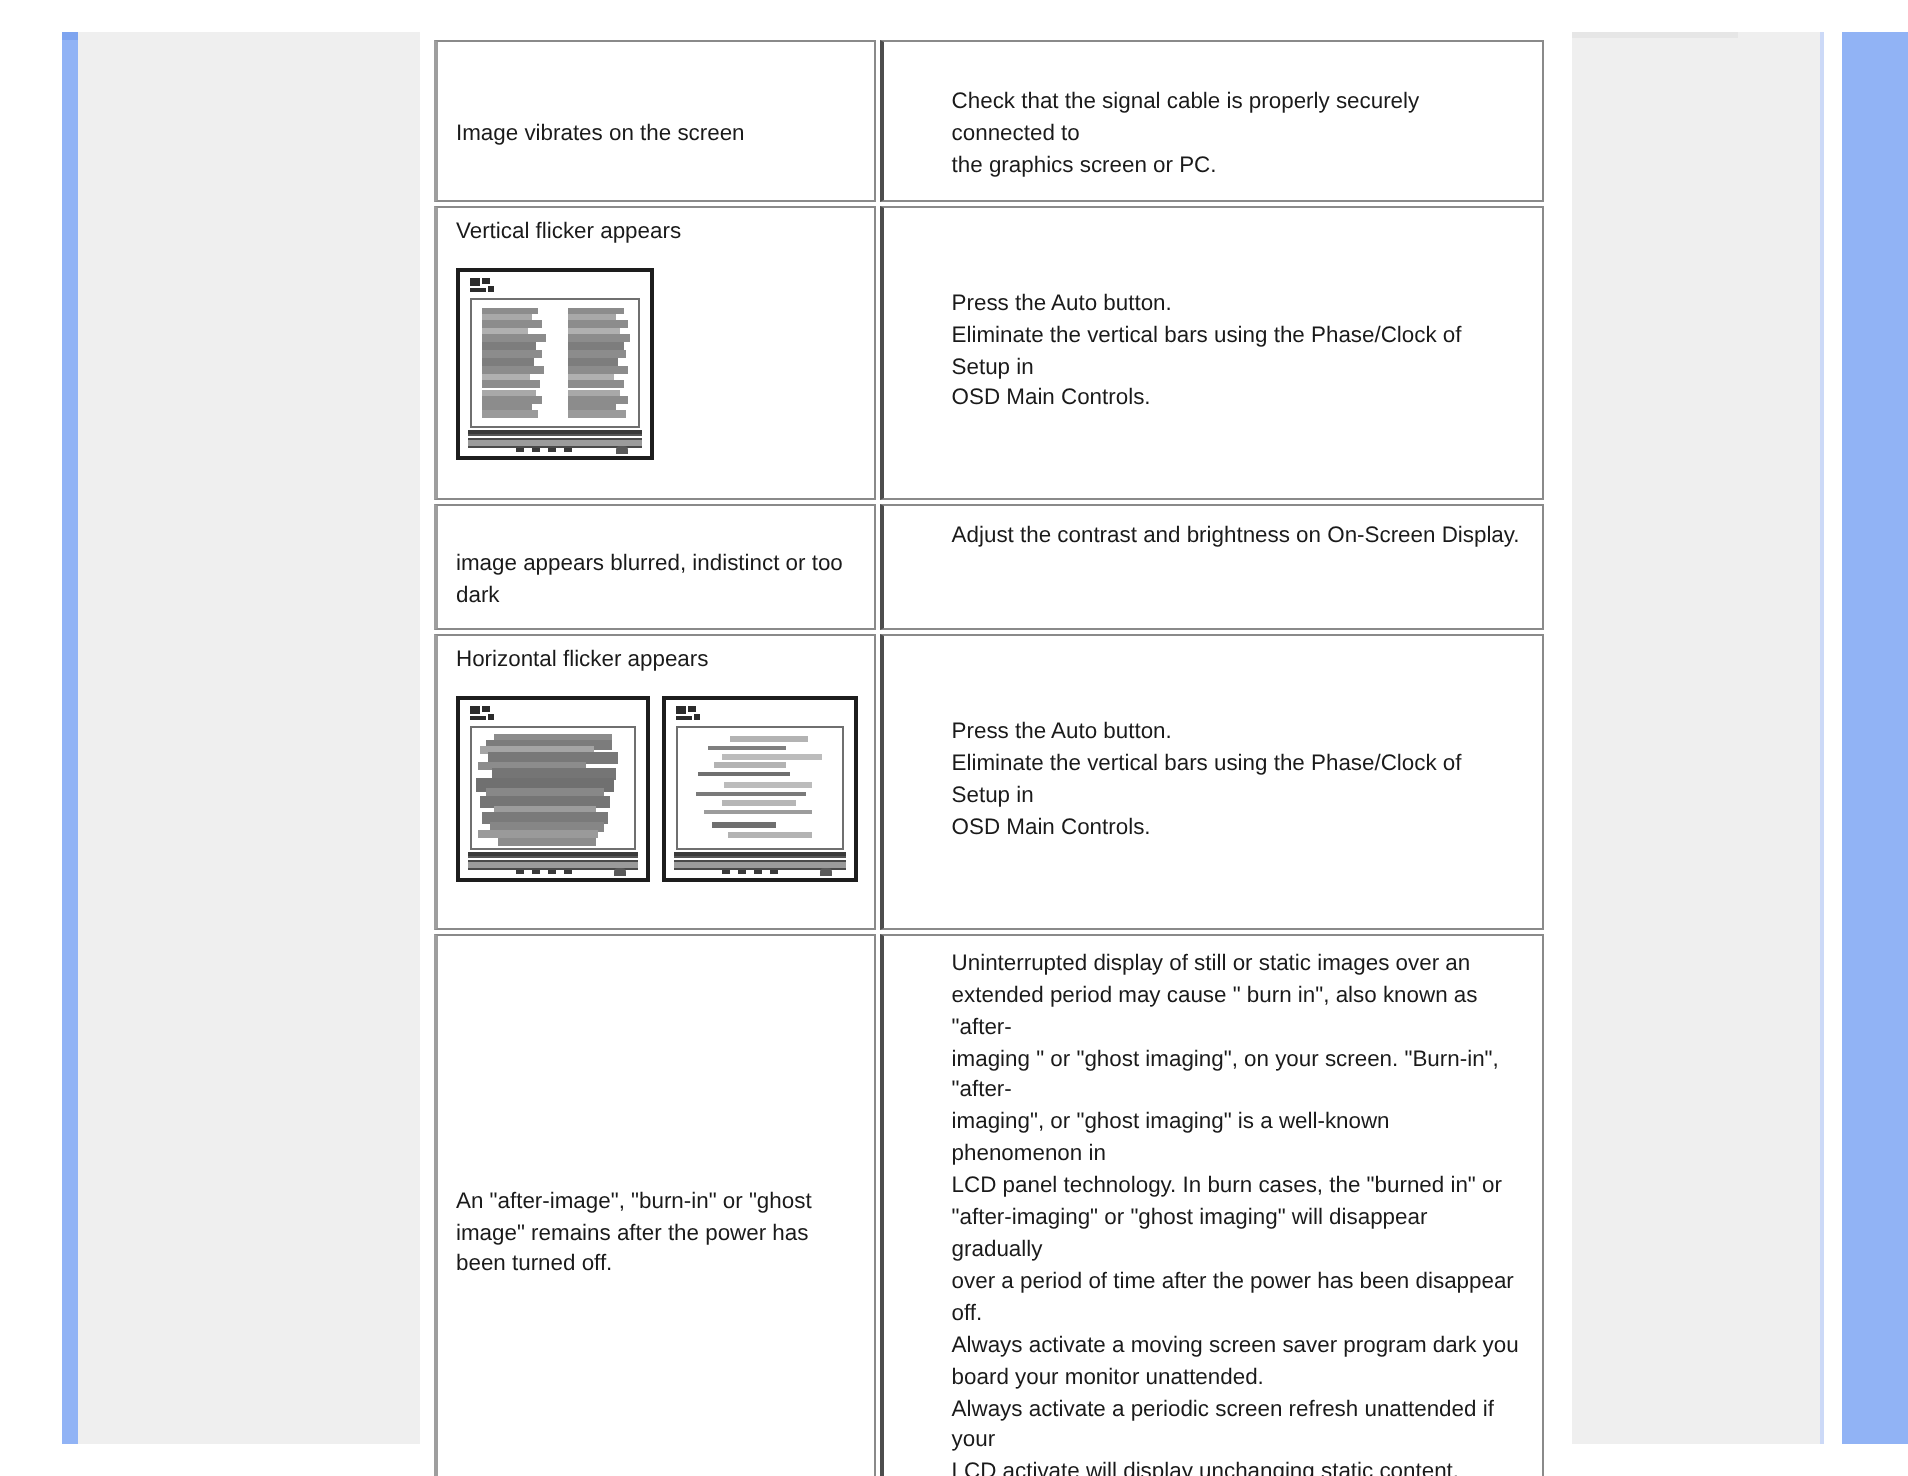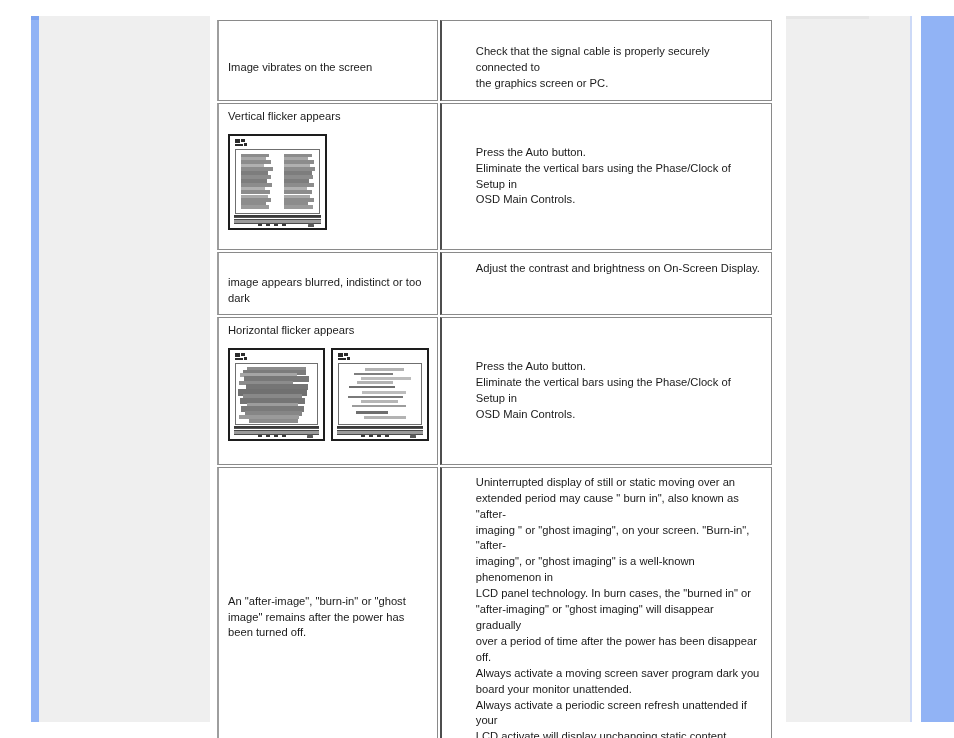--- a/index.html
+++ b/index.html
@@ -327,21 +327,21 @@
             <p>Eliminate the vertical bars using the Phase/Clock of Setup in</p>
             <p>OSD Main Controls.</p>
           </td>
         </tr>
 
         <tr>
           <td class="sym" style="height:160px;">
             <span class="sym-label">An "after-image", "burn-in" or "ghost image" remains after the power has been turned off.</span>
           </td>
           <td class="fix" style="vertical-align:top;padding-top:7px;">
-            <p>Uninterrupted display of still or static moving over an</p>
+            <p>Uninterrupted display of still or static images over an</p>
             <p>extended period may cause " burn in", also known as "after-</p>
             <p>imaging " or "ghost imaging", on your screen. "Burn-in", "after-</p>
             <p>imaging", or "ghost imaging" is a well-known phenomenon in</p>
             <p>LCD panel technology. In burn cases, the "burned in" or</p>
             <p>"after-imaging" or "ghost imaging" will disappear gradually</p>
             <p>over a period of time after the power has been disappear off.</p>
             <p>Always activate a moving screen saver program dark you</p>
             <p>board your monitor unattended.</p>
             <p>Always activate a periodic screen refresh unattended if your</p>
             <p>LCD activate will display unchanging static content.</p>

